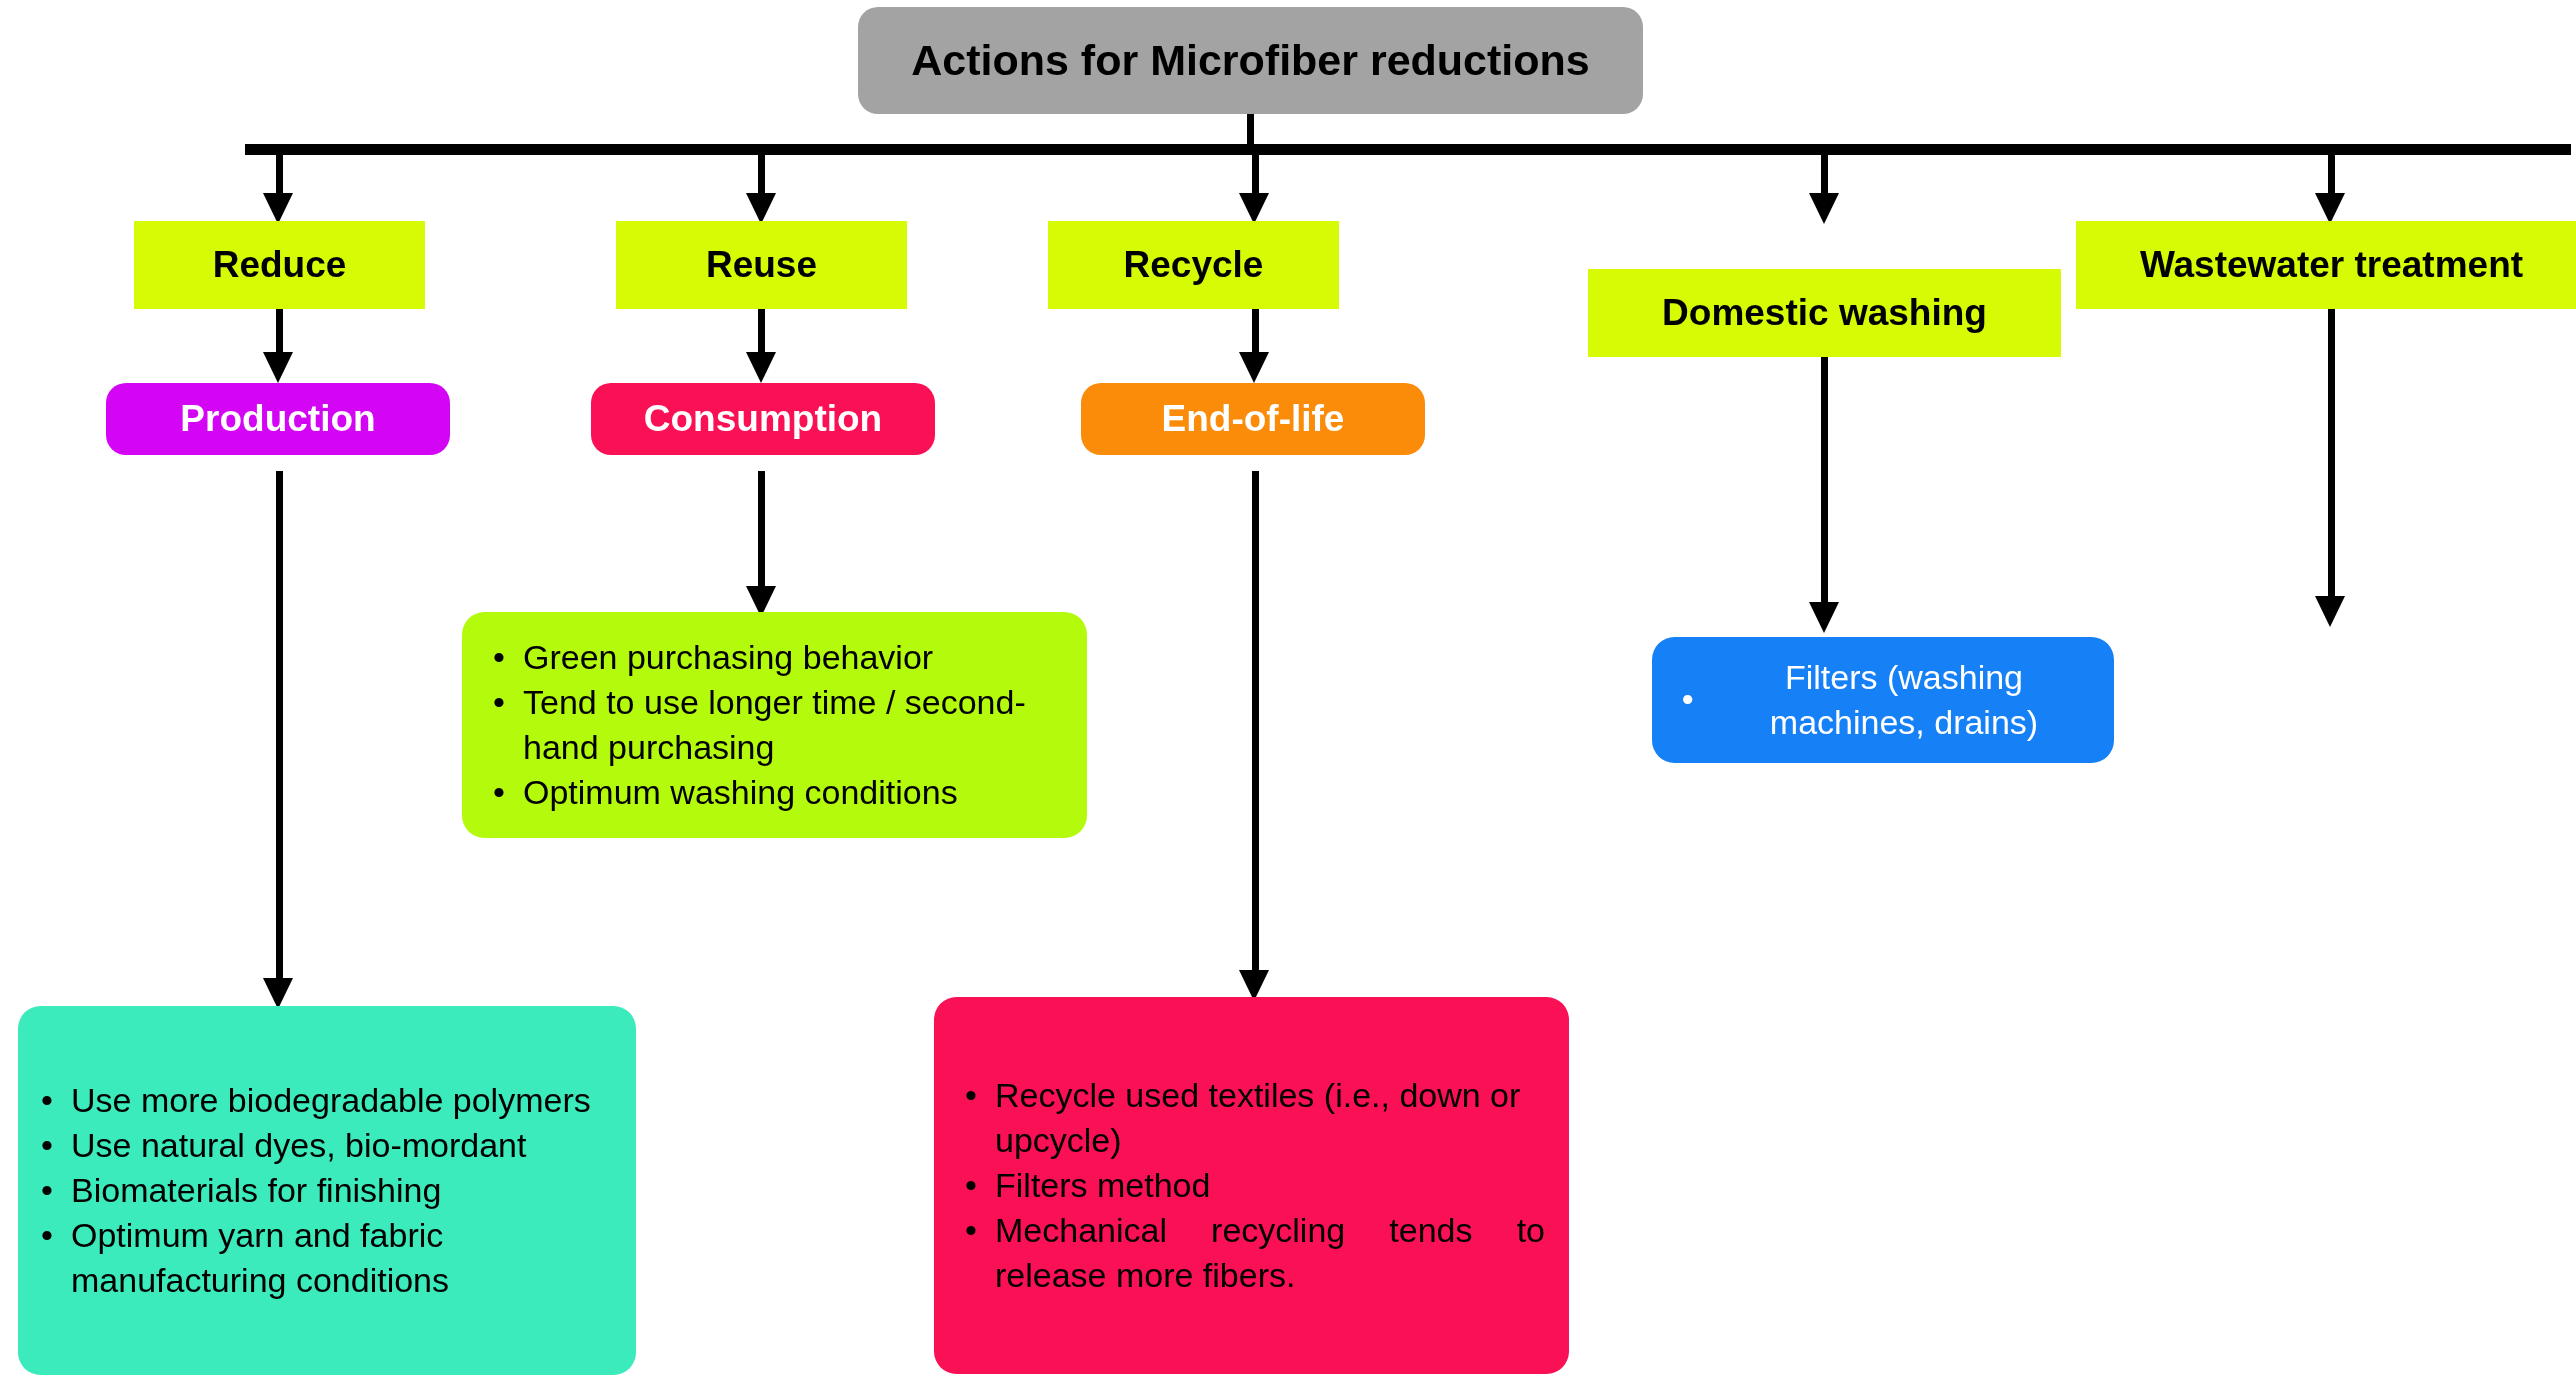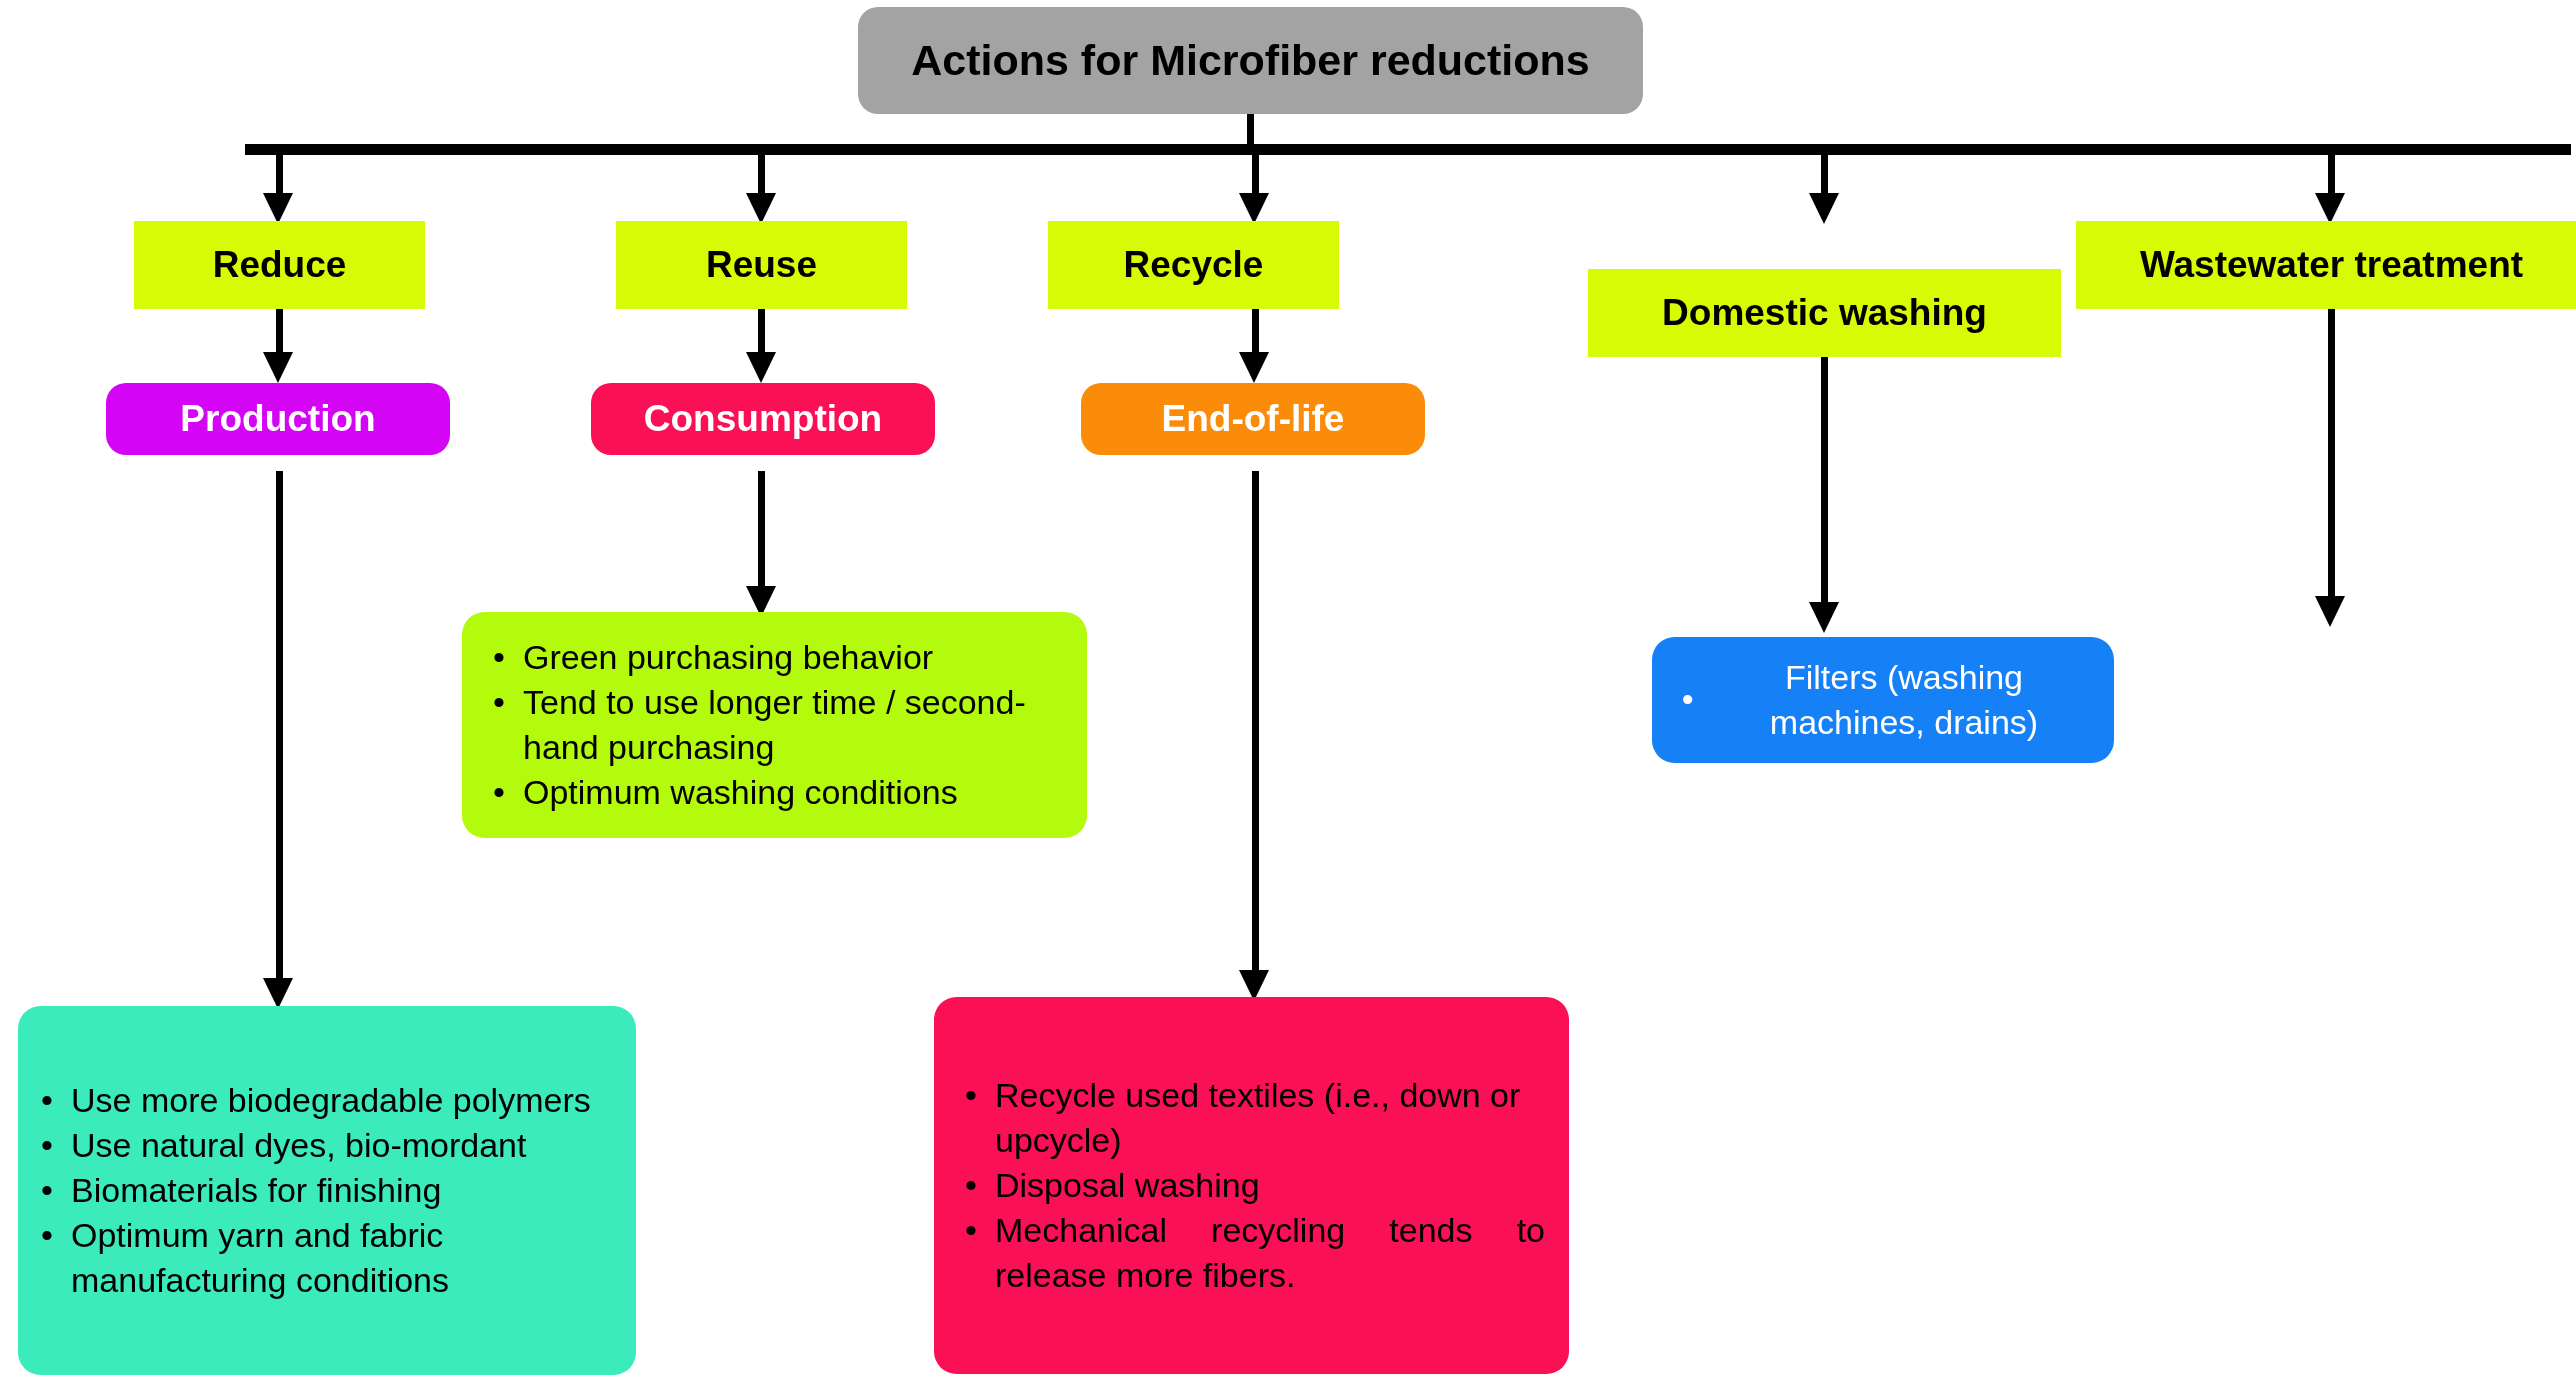--- a/index.html
+++ b/index.html
@@ -254,19 +254,19 @@
       <li>Use more biodegradable polymers</li>
       <li>Use natural dyes, bio-mordant</li>
       <li>Biomaterials for finishing</li>
       <li>Optimum yarn and fabric manufacturing conditions</li>
     </ul>
   </div>
 
   <div class="card" id="c-endoflife">
     <ul>
       <li>Recycle used textiles (i.e., down or upcycle)</li>
-      <li>Disposal washing</li>
+      <li>Filters method</li>
       <li class="justify">Mechanical recycling tends to release more fibers.</li>
     </ul>
   </div>
 
 </div>
 
 
 </body></html>

